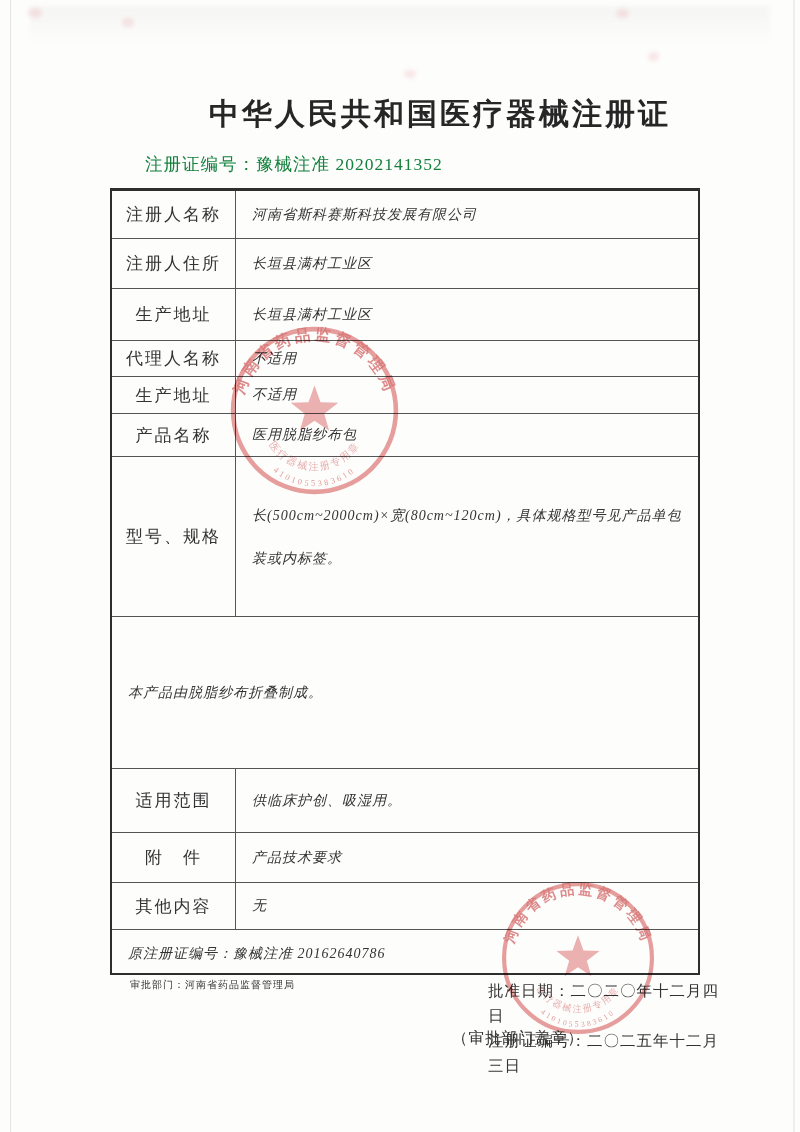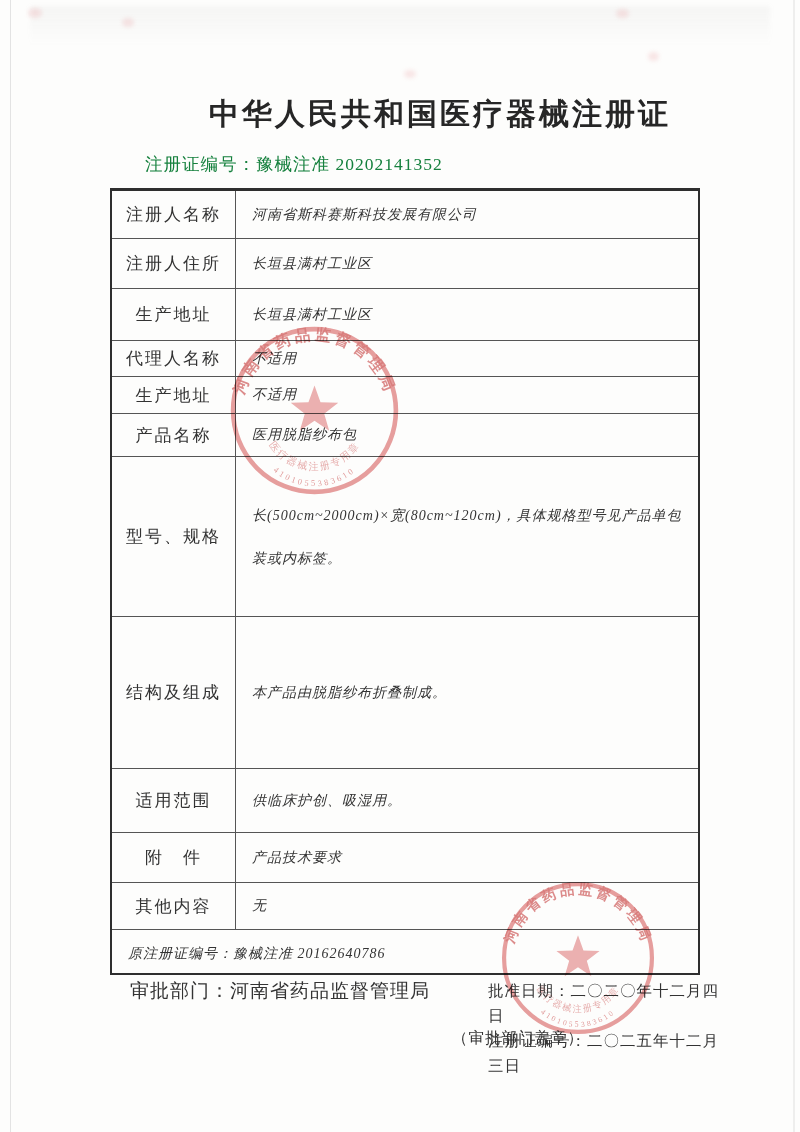--- a/index.html
+++ b/index.html
@@ -47,21 +47,21 @@
     font-size:17px;letter-spacing:2px;text-align:center;color:#333;
   }
   .cell.value{
     flex:1;padding-left:16px;padding-right:14px;
     font-size:14px;letter-spacing:1px;color:#333;font-style:italic;
   }
   .row.tall .cell.value{line-height:43px;}
 
   .footer-dept{
     position:absolute;left:130px;top:978px;
-    font-size:19px;letter-spacing:1px;color:#333;
+    font-size:10px;letter-spacing:1px;color:#333;
   }
   .footer-dates{
     position:absolute;left:452px;top:978px;width:232px;
     font-size:15.5px;letter-spacing:1px;color:#333;line-height:25px;margin-left:36px;
   }
   .seal-note{
     position:absolute;left:452px;top:1028px;width:230px;
     text-align:left;font-size:15.5px;letter-spacing:1px;color:#333;
   }
 
@@ -115,21 +115,20 @@
     </div>
     <div class="row" style="height:43px">
       <div class="cell label">产品名称</div>
       <div class="cell value">医用脱脂纱布包</div>
     </div>
     <div class="row tall" style="height:160px">
       <div class="cell label">型号、规格</div>
       <div class="cell value">长(500cm~2000cm)×宽(80cm~120cm)，具体规格型号见产品单包装或内标签。</div>
     </div>
     <div class="row" style="height:152px">
-      <div class="cell label">结构及组成</div>
       <div class="cell value">本产品由脱脂纱布折叠制成。</div>
     </div>
     <div class="row" style="height:64px">
       <div class="cell label">适用范围</div>
       <div class="cell value">供临床护创、吸湿用。</div>
     </div>
     <div class="row" style="height:50px">
       <div class="cell label">附　件</div>
       <div class="cell value">产品技术要求</div>
     </div>

